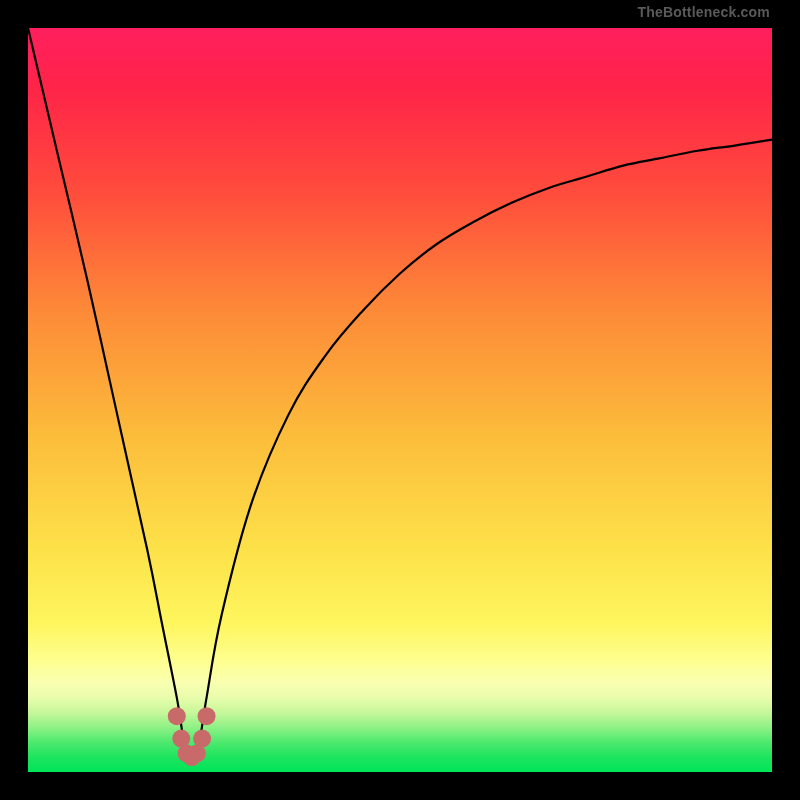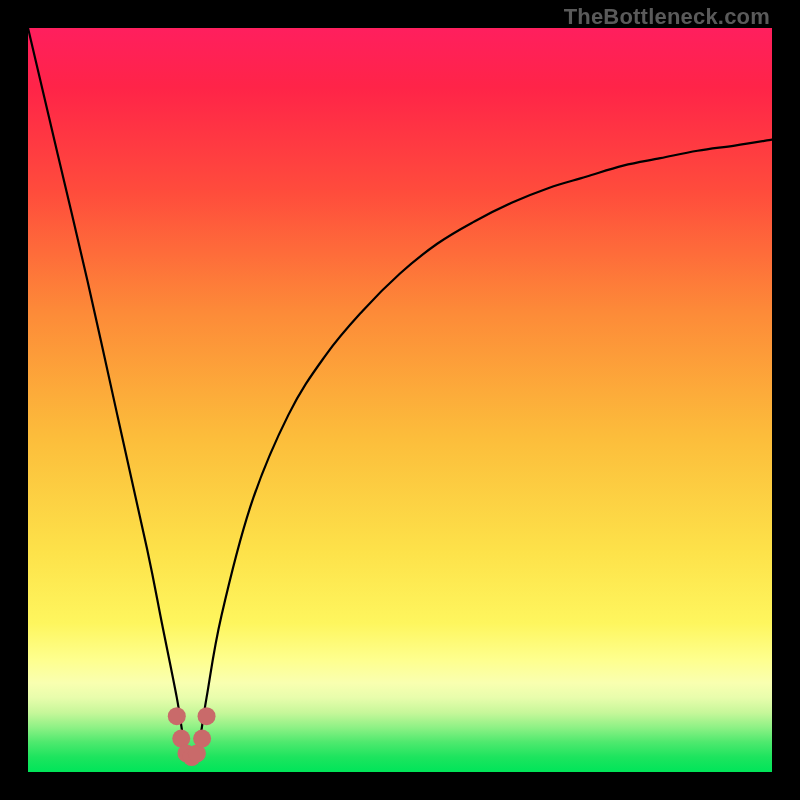--- a/index.html
+++ b/index.html
@@ -23,21 +23,21 @@
     left: 0;
     top: 0;
     width: 744px;
     height: 744px;
   }
   .watermark {
     position: absolute;
     top: 4px;
     right: 30px;
     font-family: Arial, Helvetica, sans-serif;
-    font-size: 22px;
+    font-size: 14px;
     font-weight: 600;
     color: #5a5a5a;
     letter-spacing: 0.2px;
   }
 </style>
 </head>
 <body>
 
 <div class="frame">
   <svg class="plot" viewBox="0 0 744 744" preserveAspectRatio="none">

